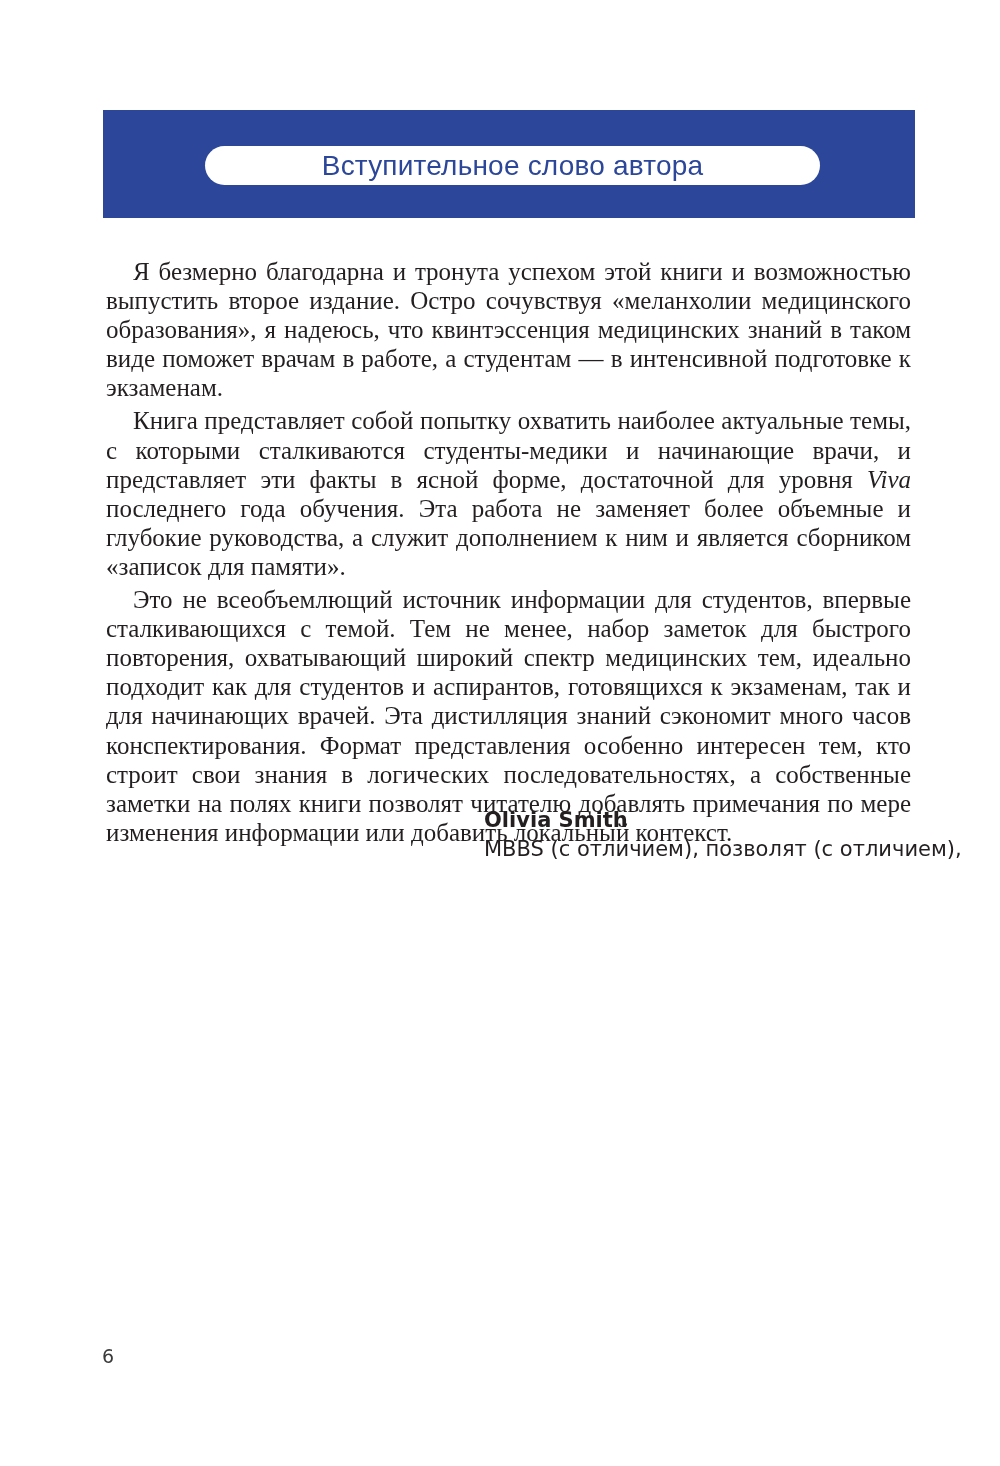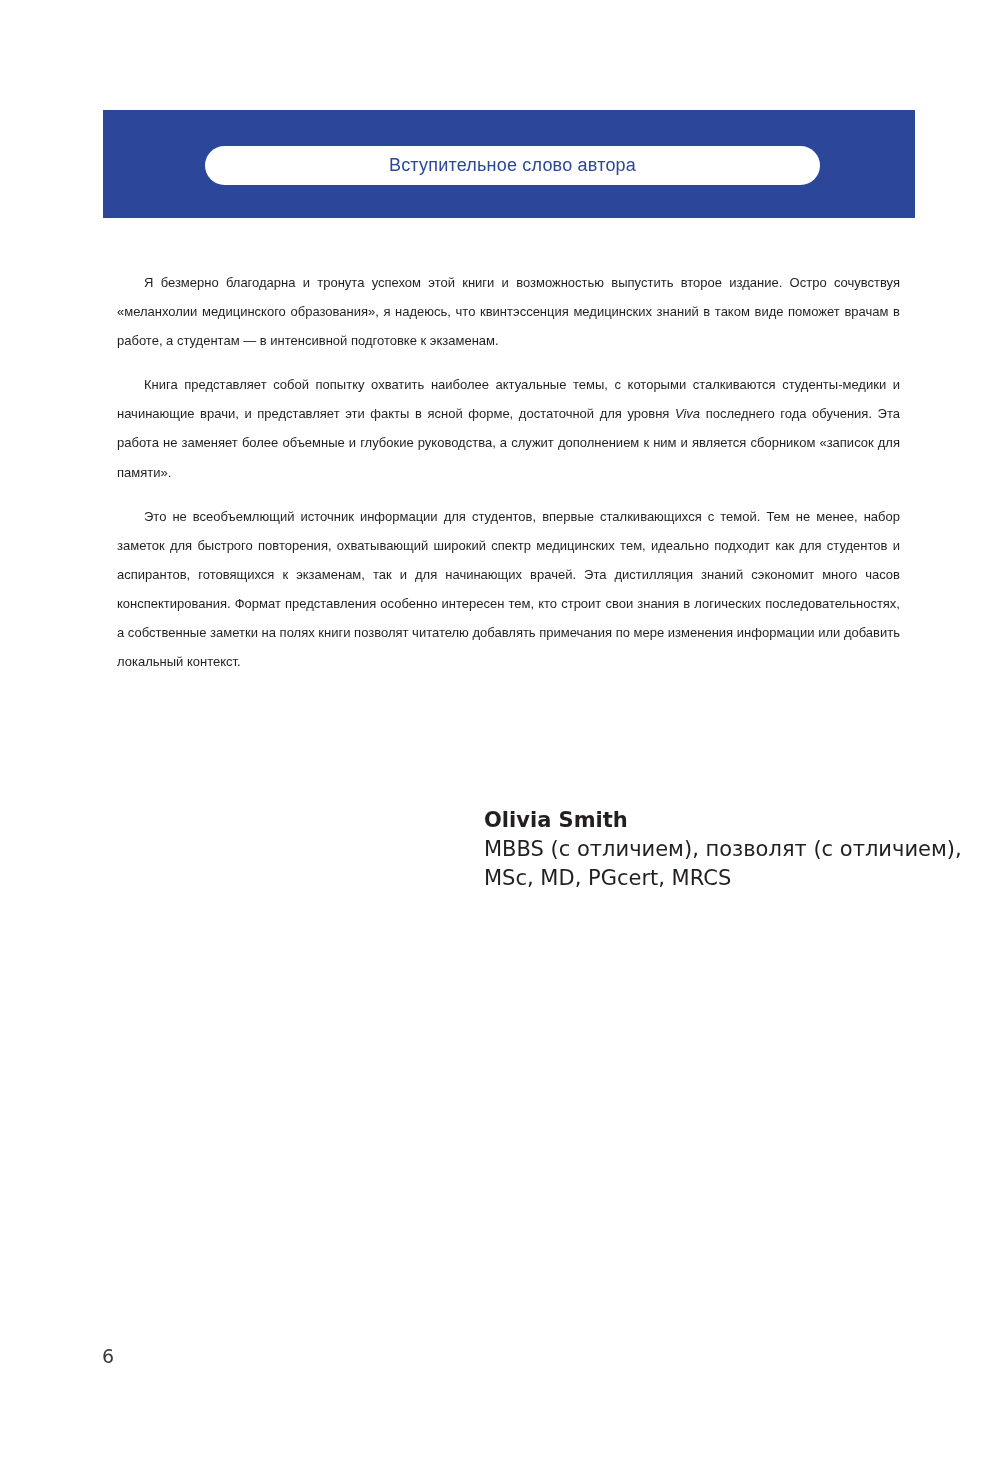--- a/index.html
+++ b/index.html
@@ -32,40 +32,40 @@
     width: 615px;         
     height: 39px;
     background: #ffffff;
     border-radius: 20px;
     display: flex;
     align-items: center;
     justify-content: center;
   }
   .banner-title {
     font-family: "Liberation Sans", sans-serif;
-    font-size: 18px;
+    font-size: 28px;
     font-weight: 400;
     color: #2c4799;
     letter-spacing: 0.2px;
     white-space: nowrap;
   }
 
   
   .content {
     position: absolute;
     left: 102px;
     top: 253px;
     width: 813px;         
   }
   .para {
-    margin: 15px;
+    margin: 4px;
     text-align: justify;
     text-justify: inter-word;
-    font-family: Liberation Sans, sans-serif;
-    font-size: 13px;
+    font-family: Liberation Serif, serif;
+    font-size: 25px;
     line-height: 29.1px;
     color: #231f20;
     text-indent: 27px;
     hyphens: manual;
   }
   .para .ital { font-style: italic; }
 
   
   .signature {
     position: absolute;
@@ -110,16 +110,15 @@
 
   <p class="para"><span>Книга представляет собой попытку охватить наиболее актуальные темы, с которыми сталкиваются студенты-медики и начинающие врачи, и представляет эти факты в ясной форме, достаточной для уровня </span><span class="ital">Viva</span><span> последнего года обучения. Эта работа не заменяет более объемные и глубокие руководства, а служит дополнением к ним и является сборником «записок для памяти».</span></p>
 
   <p class="para">Это не всеобъемлющий источник информации для студентов, впервые сталкивающихся с темой. Тем не менее, набор заметок для быстрого повторения, охватывающий широкий спектр медицинских тем, идеально подходит как для студентов и аспирантов, готовящихся к экзаменам, так и для начинающих врачей. Эта дистилляция знаний сэкономит много часов конспектирования. Формат представления особенно интересен тем, кто строит свои знания в логических последовательностях, а собственные заметки на полях книги позволят читателю добавлять примечания по мере изменения информации или добавить локальный контекст.</p>
 
 </div>
 
 <div class="signature">
   <p class="sig-line sig-name">Olivia Smith</p>
   <p class="sig-line">MBBS (с отличием), позволят (с отличием),</p>
-  <p class="sig-line">MSc, MD, PGcert, MRCS</p>
 </div>
 
 <div class="folio">6</div>
 
 </body></html>

